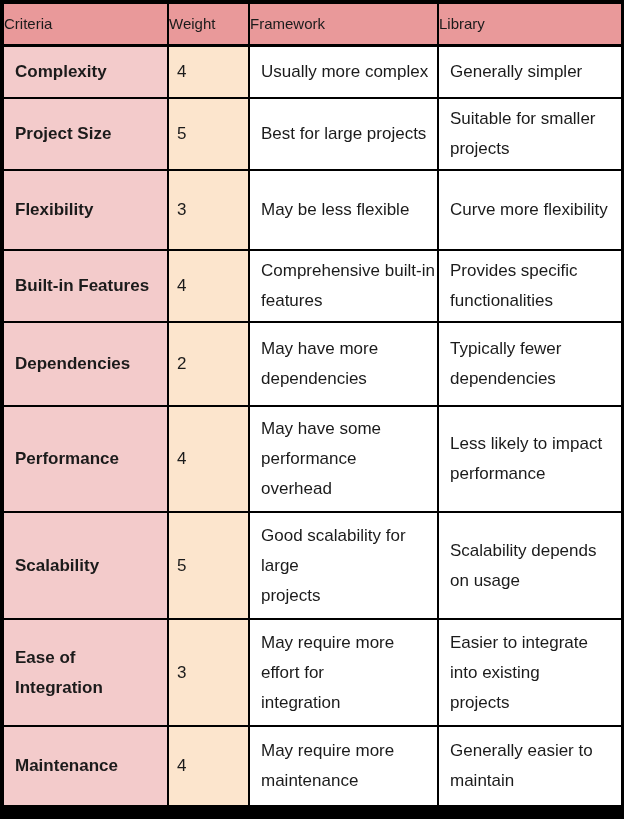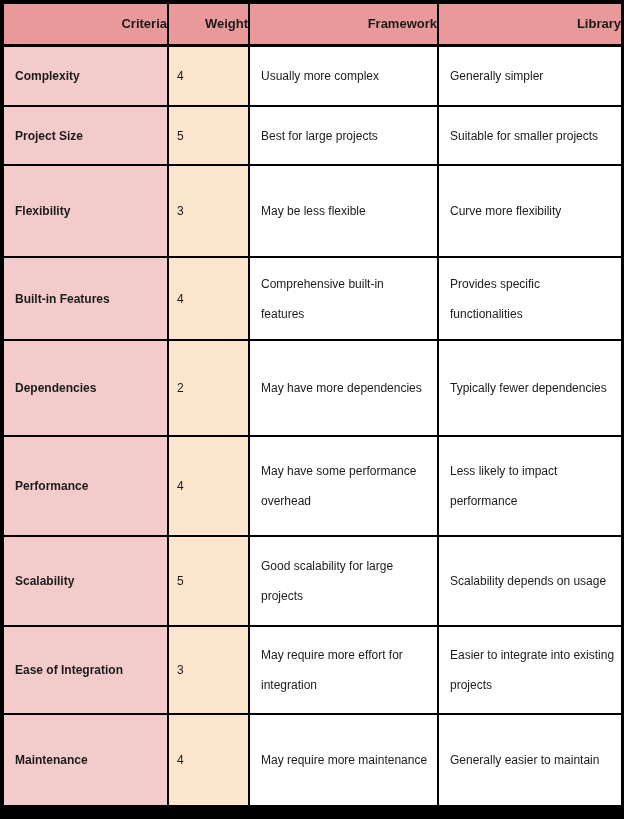--- a/index.html
+++ b/index.html
@@ -36,26 +36,26 @@
 
   th, td {
     border: 2px solid var(--border);
     vertical-align: middle;
     white-space: pre-line;
     overflow: hidden;
   }
   thead tr { height: 42px; }
   th {
     background: var(--header-bg);
-    font-size: 13px;
-    font-weight: bold;
-    text-align: right;
+    font-size: 15px;
+    font-weight: normal;
+    text-align: left;
     border-bottom-width: 3px;
   }
-  td { font-size: 12px; line-height: 30px; }
+  td { font-size: 17px; line-height: 30px; }
   td.criteria {
     background: var(--criteria-bg);
     font-weight: bold;
     padding-left: 11px;
     padding-right: 6px;
   }
   td.weight {
     background: var(--weight-bg);
     padding-left: 8px;
   }

